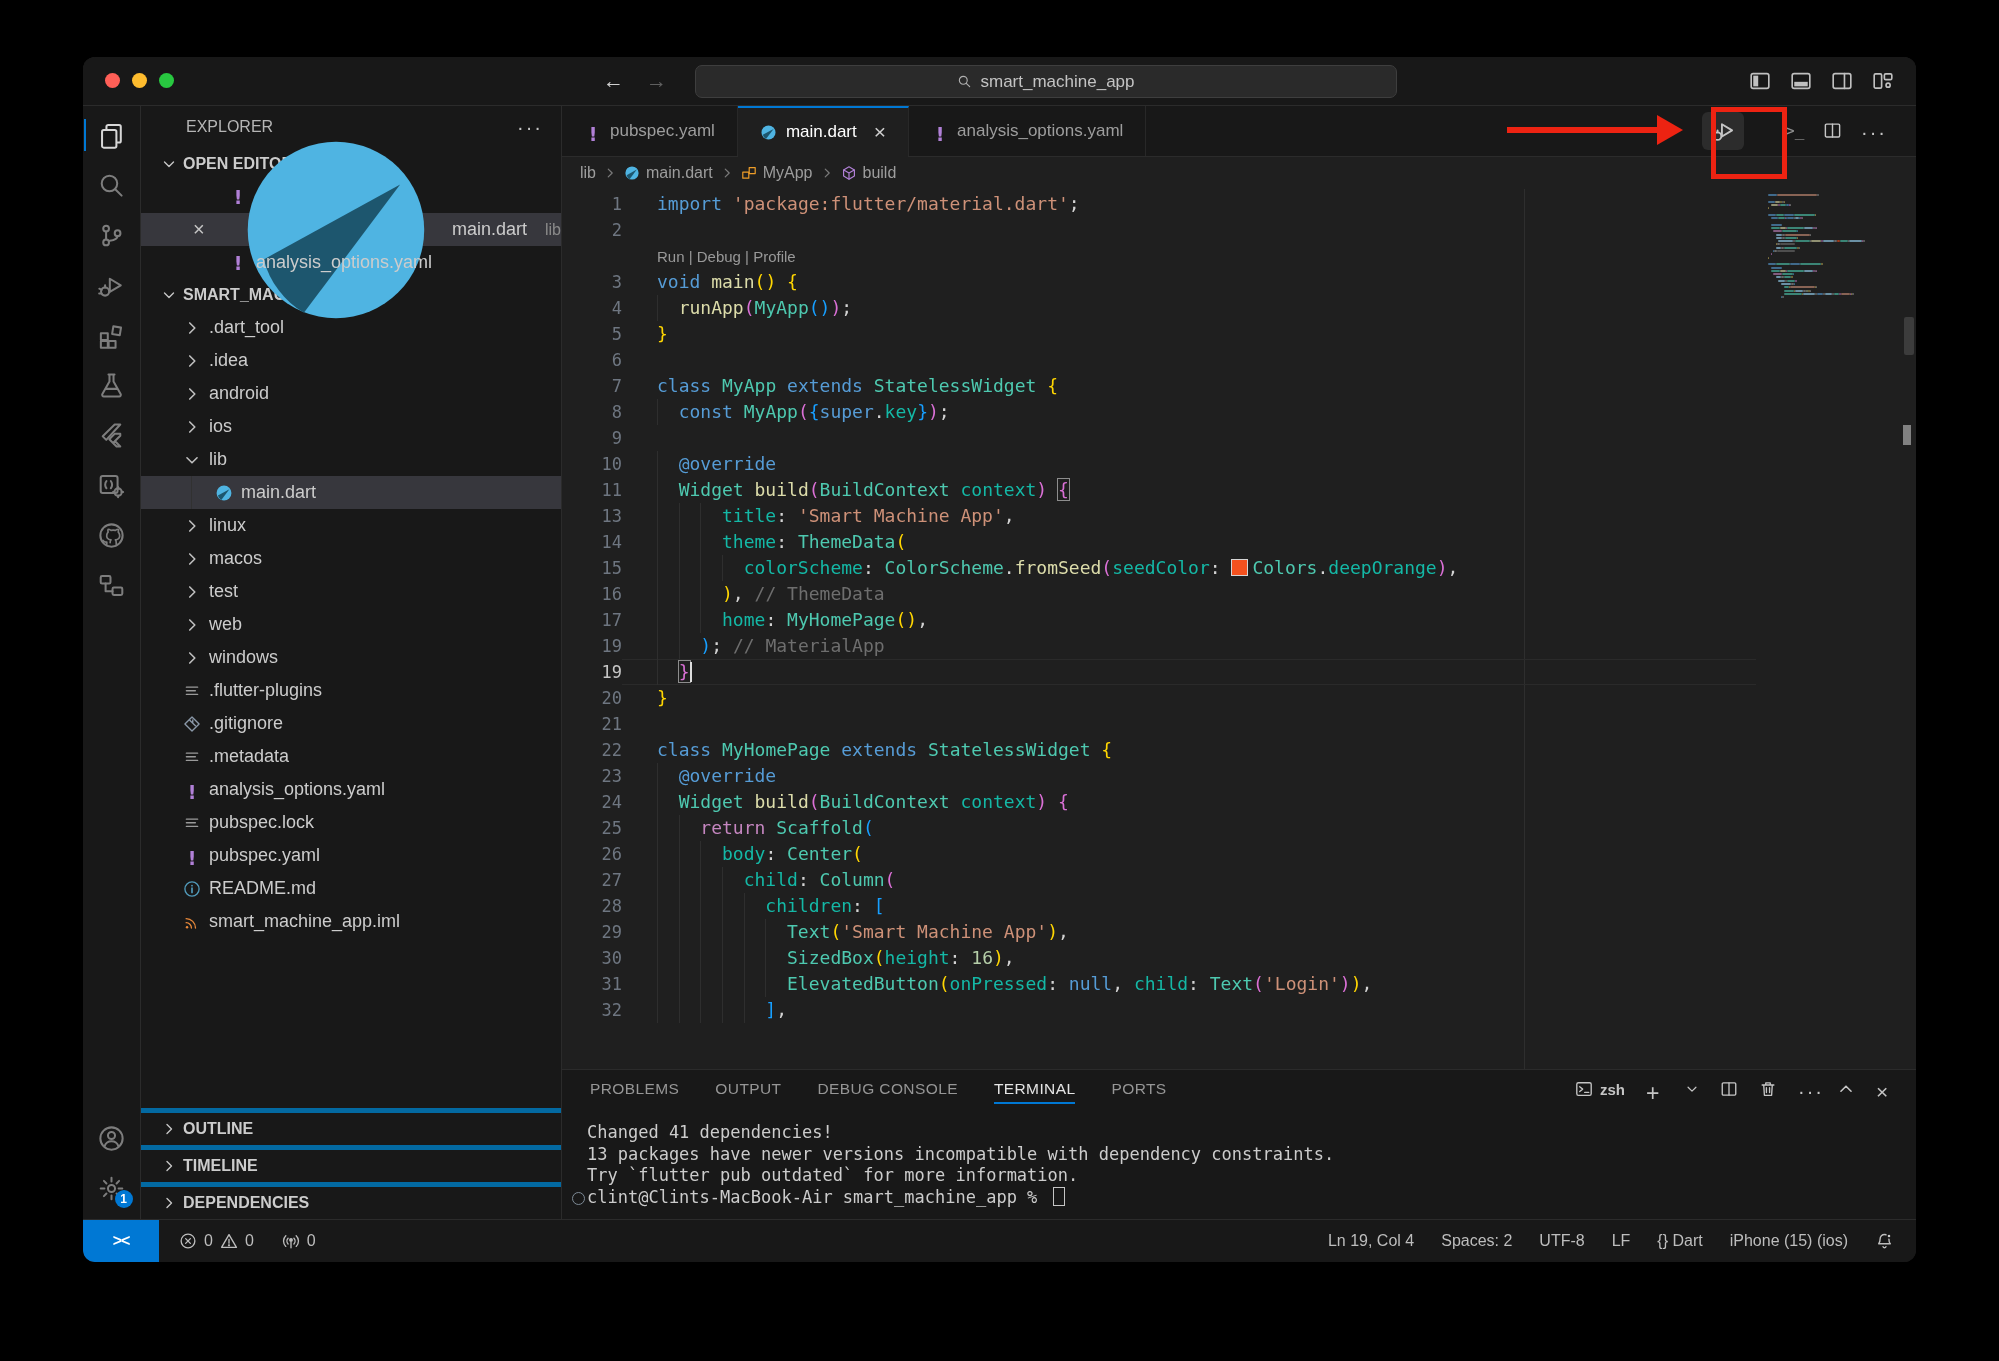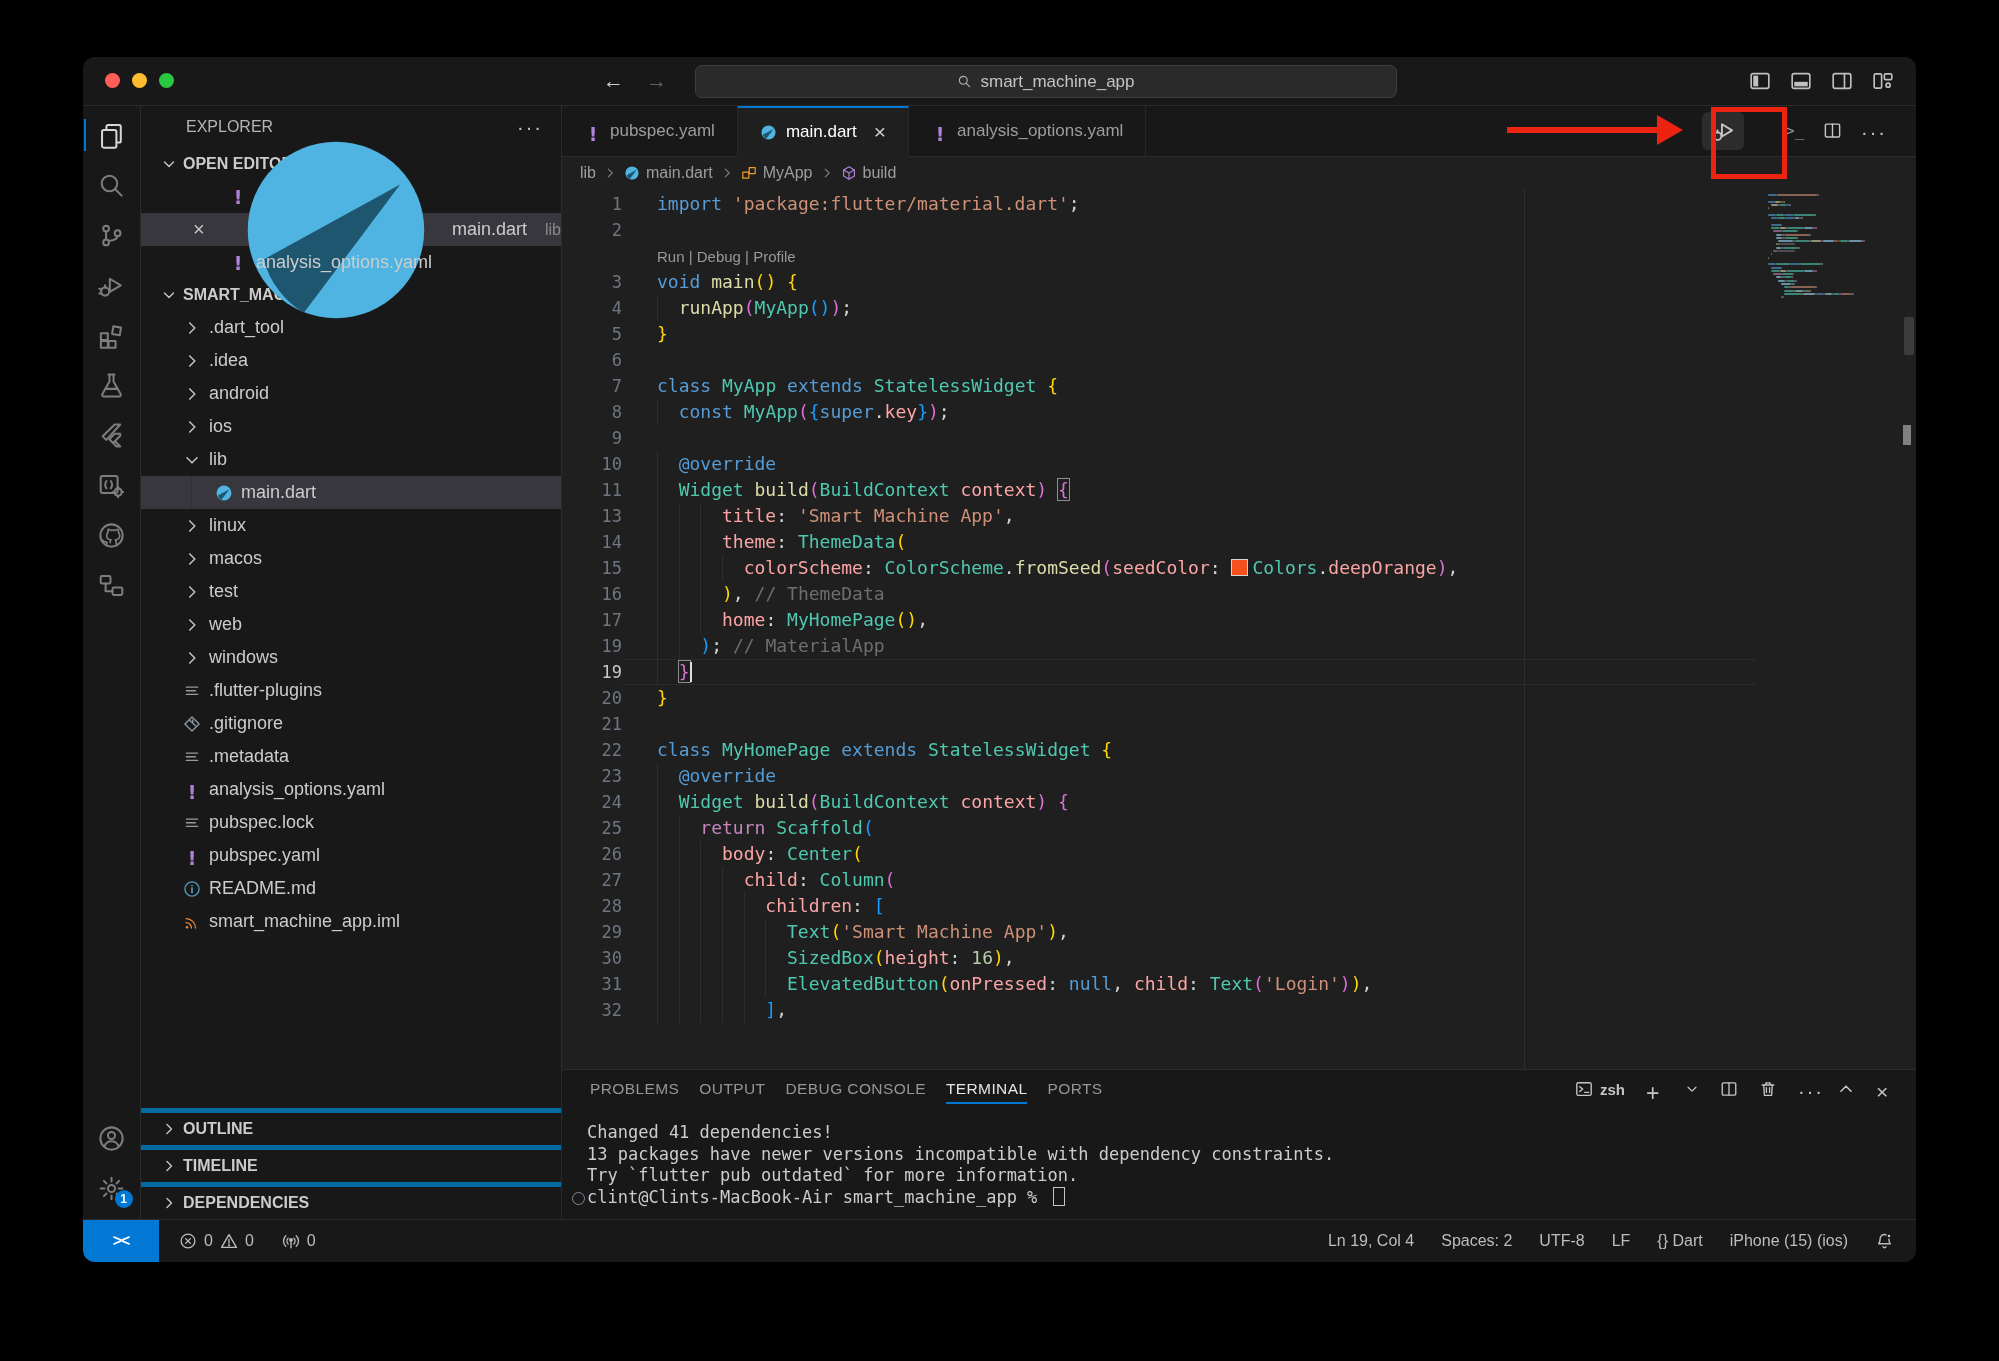--- a/index.html
+++ b/index.html
@@ -63,34 +63,34 @@
   .code-area{flex:1;position:relative;overflow:hidden;font-family:"DejaVu Sans Mono",monospace;font-size:18px;line-height:26px;}
   .ruler{position:absolute;left:962px;top:0;bottom:0;width:1px;background:#2e2e2e;}
   .lines{position:absolute;left:0;top:2px;right:160px;}
   .crow{display:flex;height:26px;}
   .ln{width:60px;text-align:right;color:#6e7681;flex:none;font-size:17px;}
   .lc{padding-left:35px;white-space:pre;flex:1;position:relative;}
   .crow.cur .ln{color:#c6c6c6;}
   .crow.cur .lc{box-shadow:inset 0 1px 0 #2a2a2a, inset 0 -1px 0 #2a2a2a;}
   .ind{display:inline-block;width:2ch;box-shadow:inset 1px 0 0 #2e2e2e;}
   .tk.k{color:#569cd6}.tk.c{color:#c586c0}.tk.t{color:#4ec9b0}.tk.f{color:#dcdcaa}
-  .tk.v{color:#fca5a5}.tk.s{color:#ce9178}.tk.num{color:#b5cea8}.tk.p{color:#d4d4d4}
+  .tk.v{color:#14b8a6}.tk.s{color:#ce9178}.tk.num{color:#b5cea8}.tk.p{color:#d4d4d4}
   .tk.b1{color:#ffd602}.tk.b2{color:#da70d6}.tk.b3{color:#179fff}.tk.cl{color:#6e6e6e}
   .tk.match{box-shadow:0 0 0 1px #8d8d8d;}
   .lens{color:#999999;font-size:15px;font-family:"Liberation Sans",sans-serif;}
   .swatch{display:inline-block;width:15px;height:15px;margin:0 4px -2px 0;border:1px solid #d4d4d4;}
   .cursor{display:inline-block;width:2px;height:20px;background:#dcdcdc;vertical-align:-4px;}
   .minimap{position:absolute;right:16px;top:5px;width:132px;}
   .mm-row{height:2px;margin-bottom:1.3px;display:flex;}
   .mm-seg{height:2px;border-radius:1px;opacity:.6;flex:none;}
   .sb-thumb{position:absolute;right:2px;top:128px;width:10px;height:38px;background:#3c3c3c;border-radius:2px;}
   .ov-mark{position:absolute;right:5px;top:236px;width:8px;height:20px;background:#9a9a9a;opacity:.8;}
   
   .panel{height:149px;border-top:1px solid #2b2b2b;flex:none;position:relative;background:#181818;}
-  .panel-tabs{height:38px;display:flex;align-items:center;padding-left:28px;gap:20px;font-size:15.5px;letter-spacing:.4px;color:#969696;}
+  .panel-tabs{height:38px;display:flex;align-items:center;padding-left:28px;gap:36px;font-size:15.5px;letter-spacing:.4px;color:#969696;}
   .ptab{position:relative;height:38px;display:flex;align-items:center;}
   .ptab.active{color:#e5e5e5;}
   .ptab.active::after{content:'';position:absolute;left:0;right:0;bottom:4px;height:2px;background:#0078d4;}
   .panel-actions{position:absolute;right:22px;top:0;height:38px;display:flex;gap:21px;align-items:center;color:#c5c5c5;font-size:15px;}
   .panel-actions .icon{width:18px;height:18px;}
   .pa-shell{display:flex;align-items:center;gap:7px;}
   .term{padding:14px 0 0 25px;font-family:"DejaVu Sans Mono",monospace;font-size:17px;line-height:21.5px;color:#cccccc;position:relative;}
   .trow{white-space:pre;position:relative;}
   .dec{position:absolute;left:-15px;top:5px;width:11px;height:11px;border:1.5px solid #7d8a96;border-radius:50%;}
   .tcursor{display:inline-block;width:10px;height:17px;border:1.5px solid #c5c5c5;vertical-align:-3px;margin-left:5px;}

